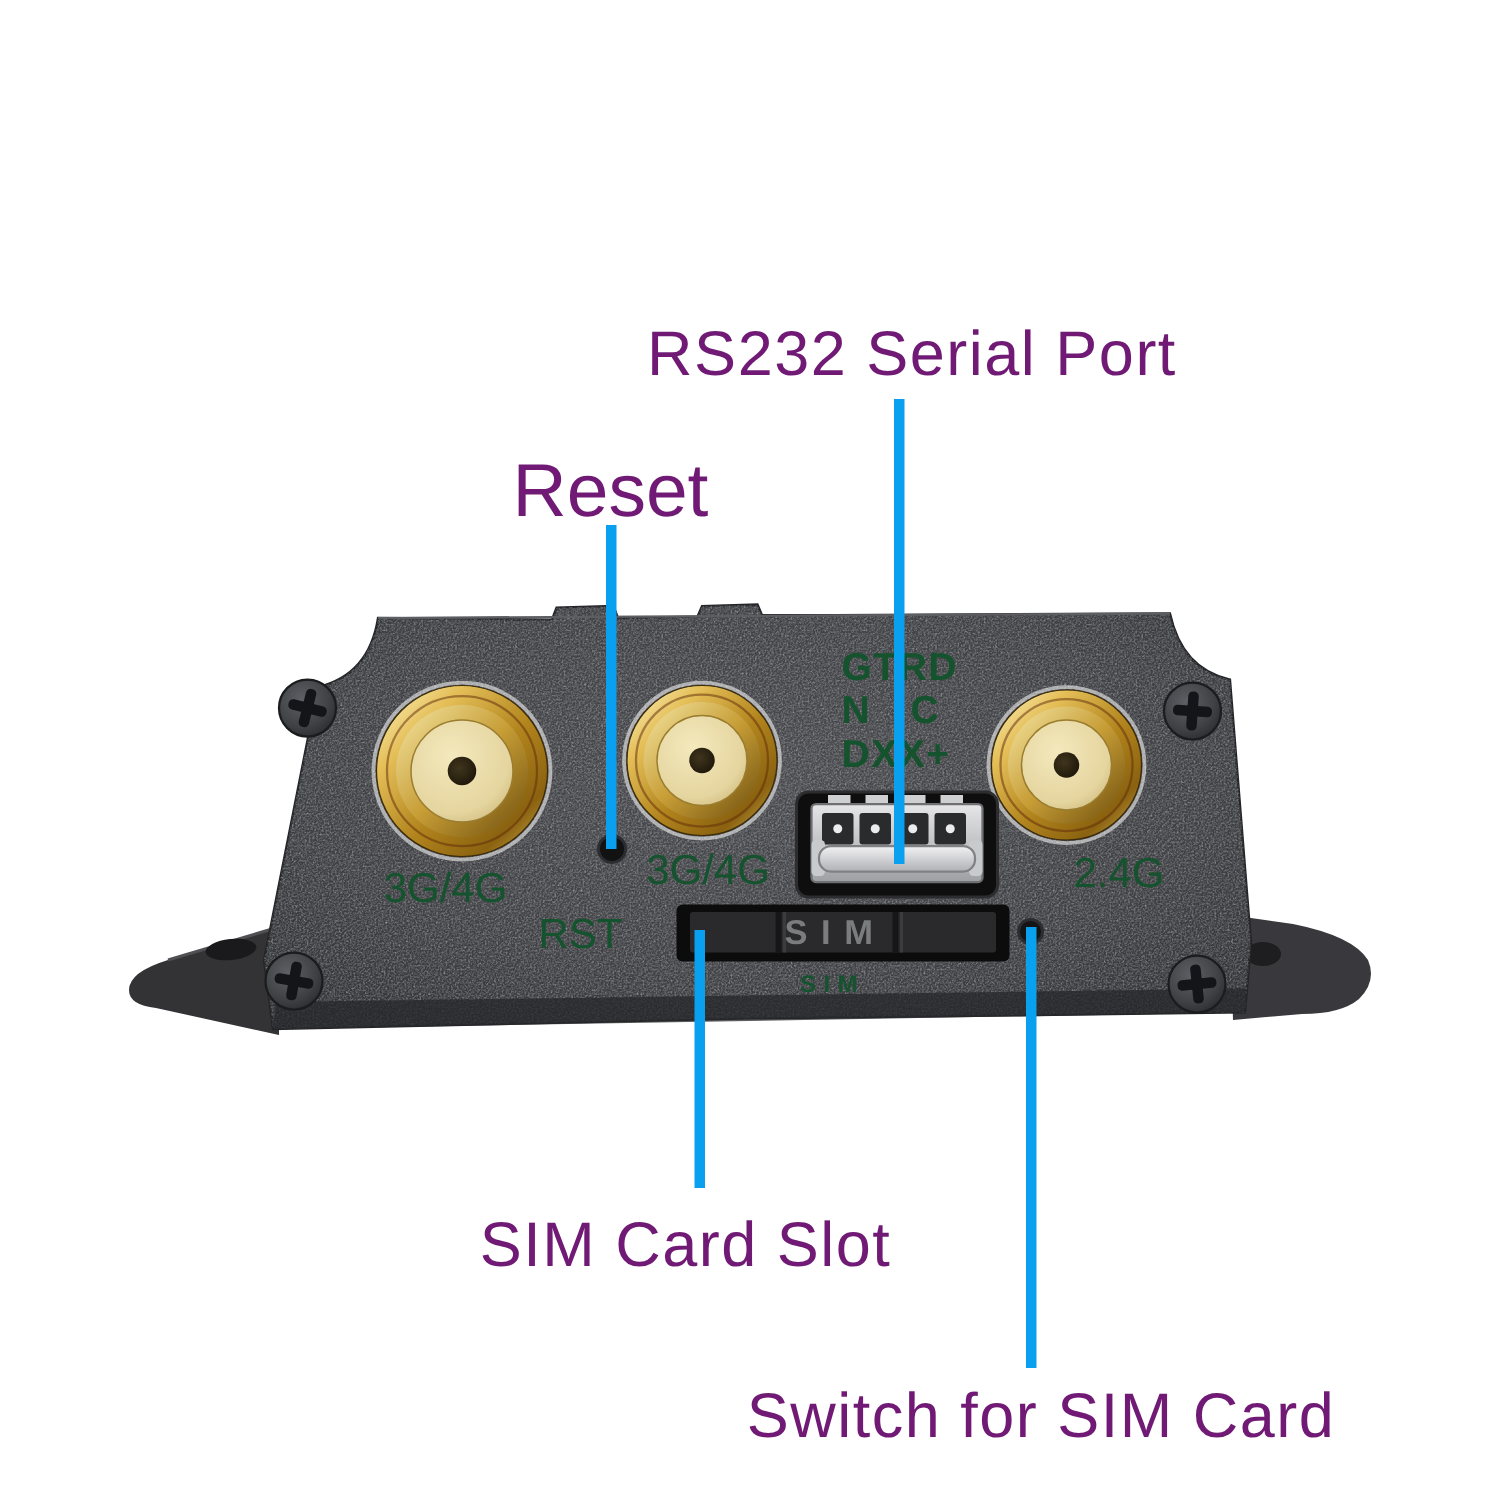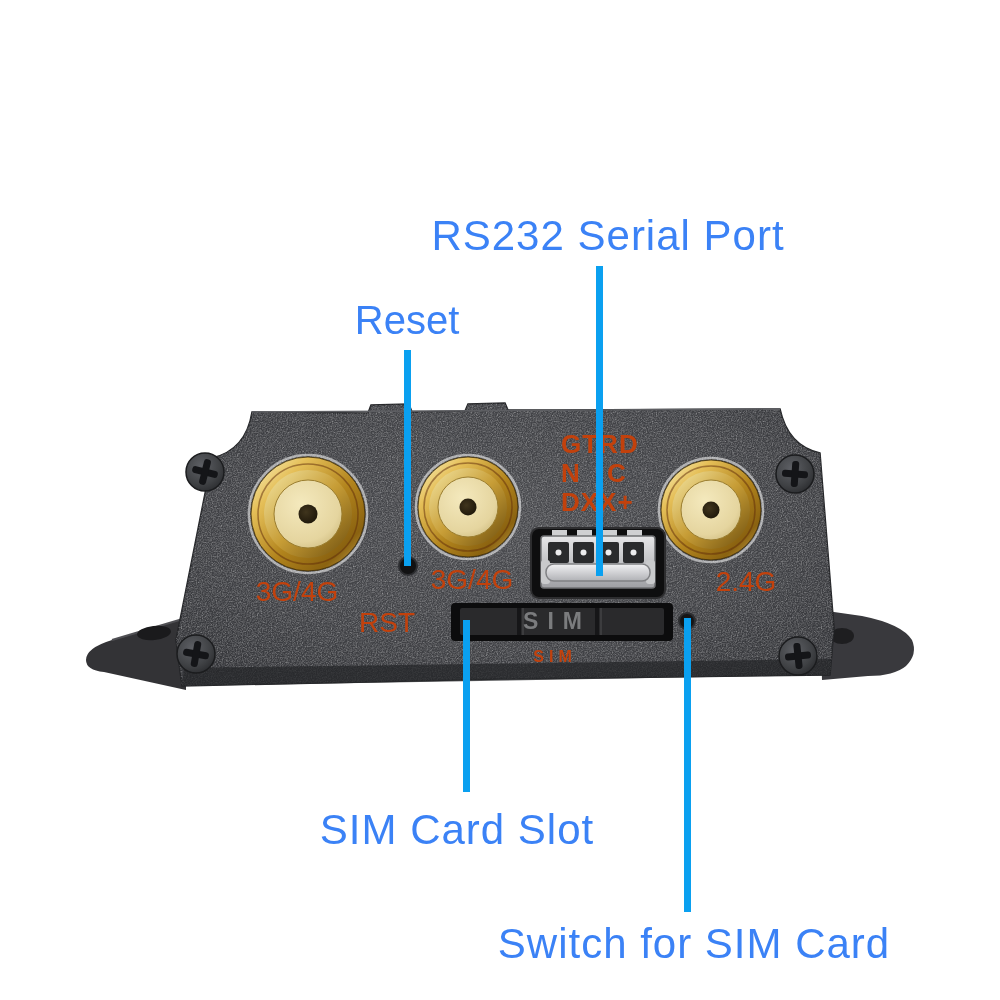--- a/index.html
+++ b/index.html
@@ -1,23 +1,23 @@
 <!DOCTYPE html>
 <html><head>
 <meta charset="utf-8">
 <style>
   html,body{margin:0;padding:0;background:#ffffff;}
   .stage{position:relative;width:1000px;height:1000px;background:#ffffff;overflow:hidden;
          font-family:"Liberation Sans", sans-serif;}
   .devsvg{position:absolute;left:0;top:0;width:1000px;height:1000px;}
-  .callout{position:absolute;transform:translateX(-50%);white-space:nowrap;color:#3b82f6;}
+  .callout{position:absolute;transform:translateX(-50%);white-space:nowrap;color:#701a75;}
   .callout--gothic{font-size:42px;font-weight:400;letter-spacing:1px;}
-  .callout--ui{font-size:40px;font-weight:400;}
+  .callout--ui{font-size:50px;font-weight:400;}
   .callout-line{position:absolute;width:7px;}
-  .paneltext{position:absolute;color:#c2410c;white-space:nowrap;}
+  .paneltext{position:absolute;color:#14532d;white-space:nowrap;}
   .pinrows{left:561px;top:430px;font-size:26px;line-height:29px;font-weight:600;letter-spacing:1px;}
   .pinrow2{word-spacing:18px;}
   .portlabel{font-size:28px;font-weight:400;transform:translateX(-50%);}
   .simtray{left:557px;top:608px;font-size:23px;font-weight:700;letter-spacing:9px;
            color:#7b7c7e;transform:translateX(-50%);}
   .simcap{left:555px;top:648px;font-size:16px;font-weight:700;letter-spacing:5px;transform:translateX(-50%);}
 </style>
 </head>
 <body>
 

